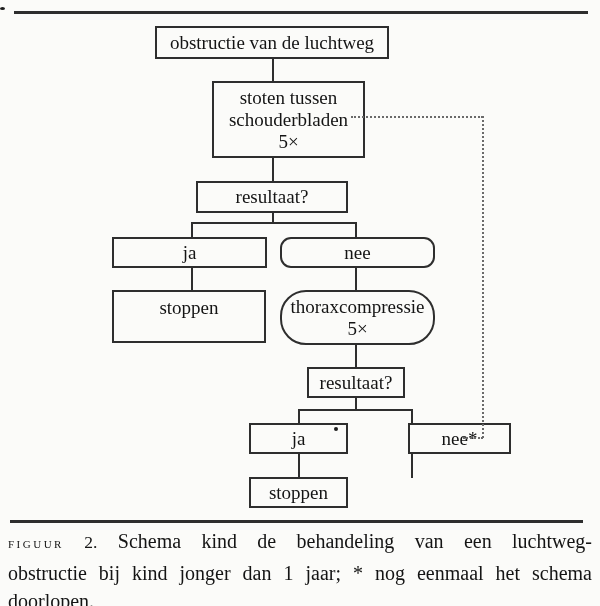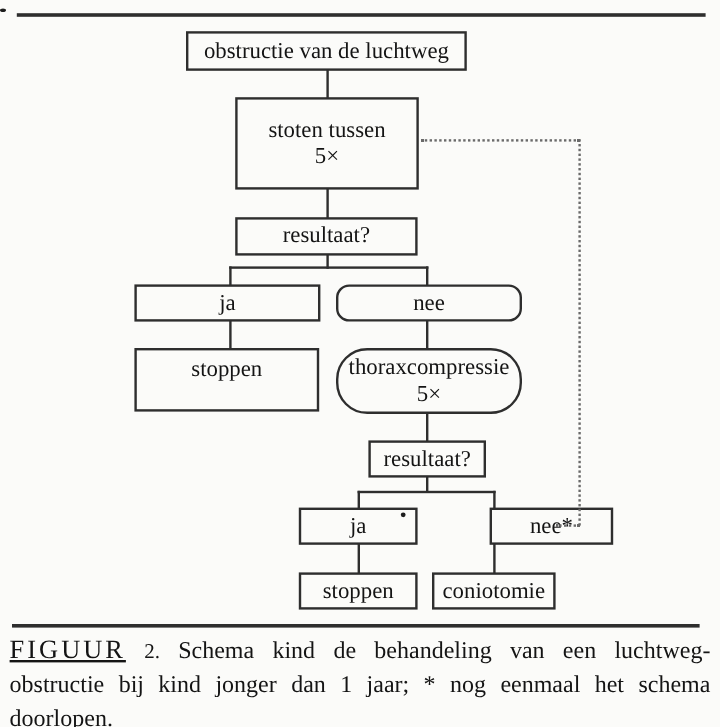--- a/index.html
+++ b/index.html
@@ -46,40 +46,40 @@
   .speck { position: absolute; background: #1d1d1d; border-radius: 50%; }
   .caption {
     position: absolute;
     left: 8px; top: 527px; width: 584px;
     font-size: 20px; line-height: 28.5px;
     color: var(--text);
   }
   .caption .just { text-align: justify; text-align-last: justify; }
   .caption .last { text-align: left; }
   .smallcaps {
-    font-size: 22px;
+    font-size: 11px;
     letter-spacing: 2.5px;
-    text-decoration: underline;
   }
   .fignum { font-size: 17.5px; }
 </style>
 </head>
 <body>
 
 <div class="canvas">
 
   <div class="rule" style="left:14px; top:11px; width:574px; height:2.5px;"></div>
   <div class="speck" style="left:0px; top:7px; width:5px; height:3px;"></div>
 
   <div class="node" style="left:155px; top:26px; width:234px; height:33px;">
     <div>obstructie van de luchtweg</div>
   </div>
 
-  <div class="node" style="left:196px; top:81px; width:153px; height:77px;">
+  <div class="node" style="left:212px; top:81px; width:153px; height:77px;">
     <div>stoten tussen</div>
+    <div>schouderbladen</div>
     <div>5×</div>
   </div>
 
   <div class="node" style="left:196px; top:181px; width:152px; height:32px;">
     <div>resultaat?</div>
   </div>
 
   <div class="node" style="left:112px; top:237px; width:155px; height:31px;">
     <div>ja</div>
   </div>
@@ -106,23 +106,20 @@
   </div>
 
   <div class="node" style="left:360px; top:423px; width:103px; height:31px;margin-left:48px;">
     <div>nee*</div>
   </div>
 
   <div class="node" style="left:249px; top:477px; width:99px; height:31px;">
     <div>stoppen</div>
   </div>
 
-  <div class="node" style="left:360px; top:477px; width:103px; height:31px;">
-    <div>coniotomie</div>
-  </div>
 
   <div class="speck" style="left:334px; top:427px; width:4px; height:4px;"></div>
 
   <div class="conn" style="left:272px; top:58px;  width:2px; height:24px;"></div>
   <div class="conn" style="left:272px; top:157px; width:2px; height:25px;"></div>
   <div class="conn" style="left:272px; top:212px; width:2px; height:12px;"></div>
   <div class="conn" style="left:191px; top:222px; width:166px; height:2px;"></div>
   <div class="conn" style="left:191px; top:222px; width:2px; height:16px;"></div>
   <div class="conn" style="left:355px; top:222px; width:2px; height:16px;"></div>
   <div class="conn" style="left:191px; top:267px; width:2px; height:24px;"></div>

